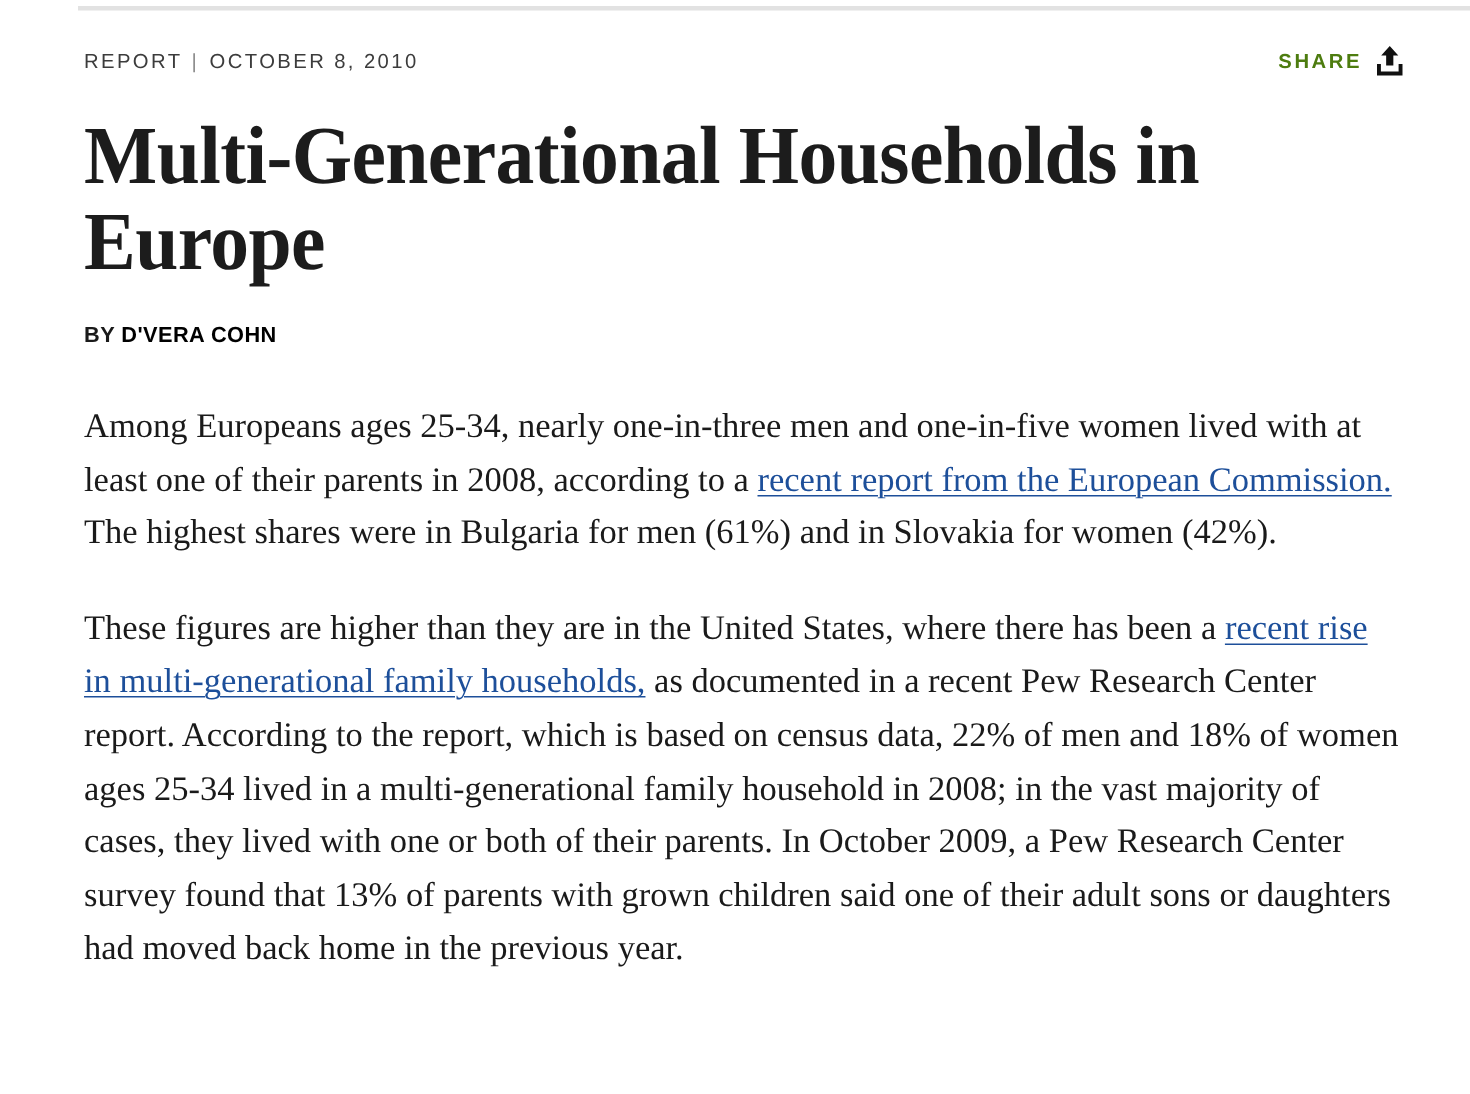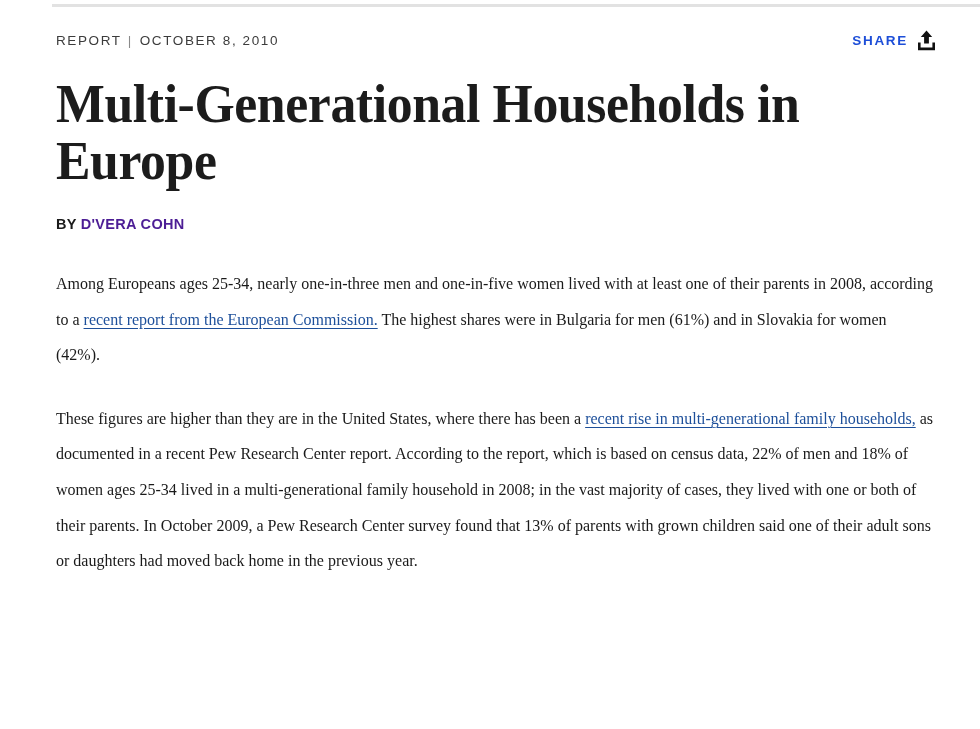--- a/index.html
+++ b/index.html
@@ -71,21 +71,21 @@
     align-items: center;
     gap: 9px;
     cursor: pointer;
     user-select: none;
   }
   .share-label {
     font-family: "Liberation Sans", "DejaVu Sans", sans-serif;
     font-size: 13.5px;
     font-weight: 700;
     letter-spacing: 1.7px;
-    color: #1d4ed8;
+    color: #4d7c0f;
     text-transform: uppercase;
     white-space: nowrap;
   }
   .share-icon {
     display: inline-flex;
     align-items: center;
     justify-content: center;
     width: 19px;
     height: 21px;
   }
@@ -109,33 +109,33 @@
   .byline {
     margin-top: 27px;
     font-family: "Liberation Sans", "DejaVu Sans", sans-serif;
     font-size: 14.5px;
     font-weight: 700;
     letter-spacing: 0.3px;
     text-transform: uppercase;
     color: #1a1a1a;
   }
   .byline .author {
-    color: #4c1d95;
+    color: #000000;
     text-decoration: none;
     cursor: pointer;
   }
 
   
   .body-copy {
     margin-top: 34px;
   }
   .body-copy p {
     margin: 0 0 28px 0;
     font-family: "Liberation Serif", "DejaVu Serif", serif;
-    font-size: 16px;
+    font-size: 23px;
     line-height: 35.6px;
     color: #1a1a1a;
     max-width: 878px;
   }
   .body-copy p:last-child { margin-bottom: 0; }
 
   .body-copy a {
     color: #1d4f9a;
     text-decoration: underline;
     text-underline-offset: 3px;

